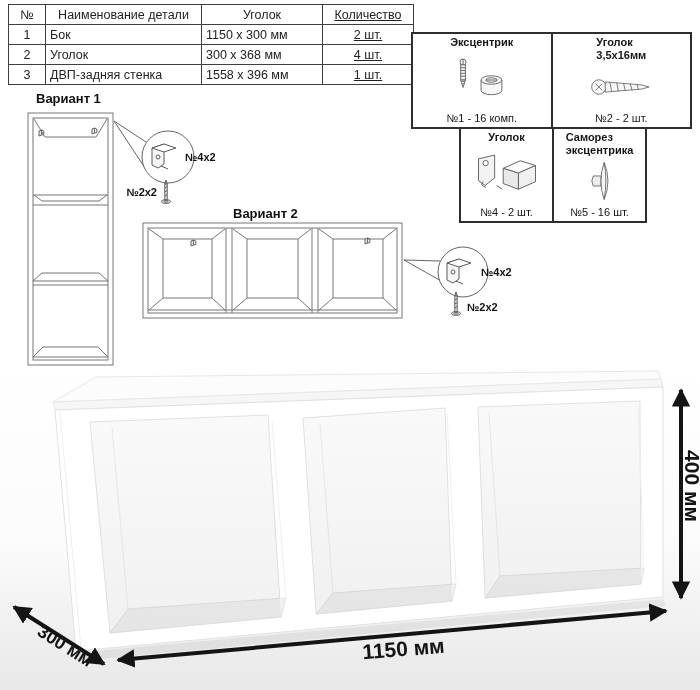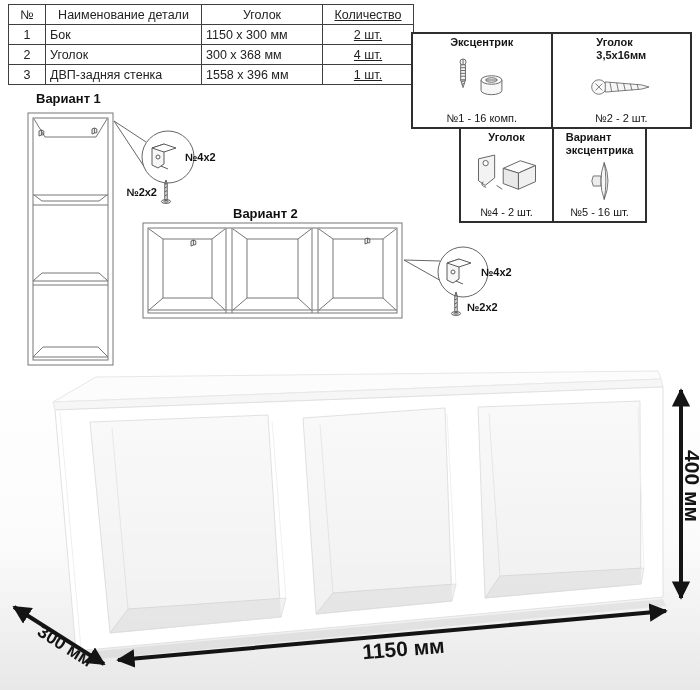--- a/index.html
+++ b/index.html
@@ -125,21 +125,21 @@
           <path d="M15,31 q-4,4 3,6" fill="none"></path>
           <path d="M36,17 L54,9 L70,14 L52,22 Z" fill="#fcfcfc"></path>
           <path d="M52,22 L70,14 L70,31 L52,39 Z" fill="#f0f0f0"></path>
           <path d="M36,17 L52,22 L52,39 L36,33 Z" fill="#e9e9e9"></path>
           <line x1="29" y1="35" x2="35" y2="39"></line>
         </svg>
       </div>
       <div class="hwcount">№4 - 2 шт.</div>
     </div>
     <div class="hwcell">
-      <div class="hwtitle"><span>Вариант</span><br>
+      <div class="hwtitle"><span>Саморез</span><br>
         <span>эксцентрика</span></div>
       <div class="hwicon">
         <svg width="66" height="42" viewBox="0 0 70 50" stroke="#5f5f5f" fill="#f4f4f4" stroke-width="1">
           <path d="M40,3 Q49,25 40,47 Q32,25 40,3 Z" fill="#f6f6f6"></path>
           <path d="M40,3 Q44,25 40,47" fill="none"></path>
           <path d="M27,19 h9 v12 h-9 q-3.5,-6 0,-12 Z" fill="#ececec"></path>
         </svg>
       </div>
       <div class="hwcount">№5 - 16 шт.</div>
     </div>

